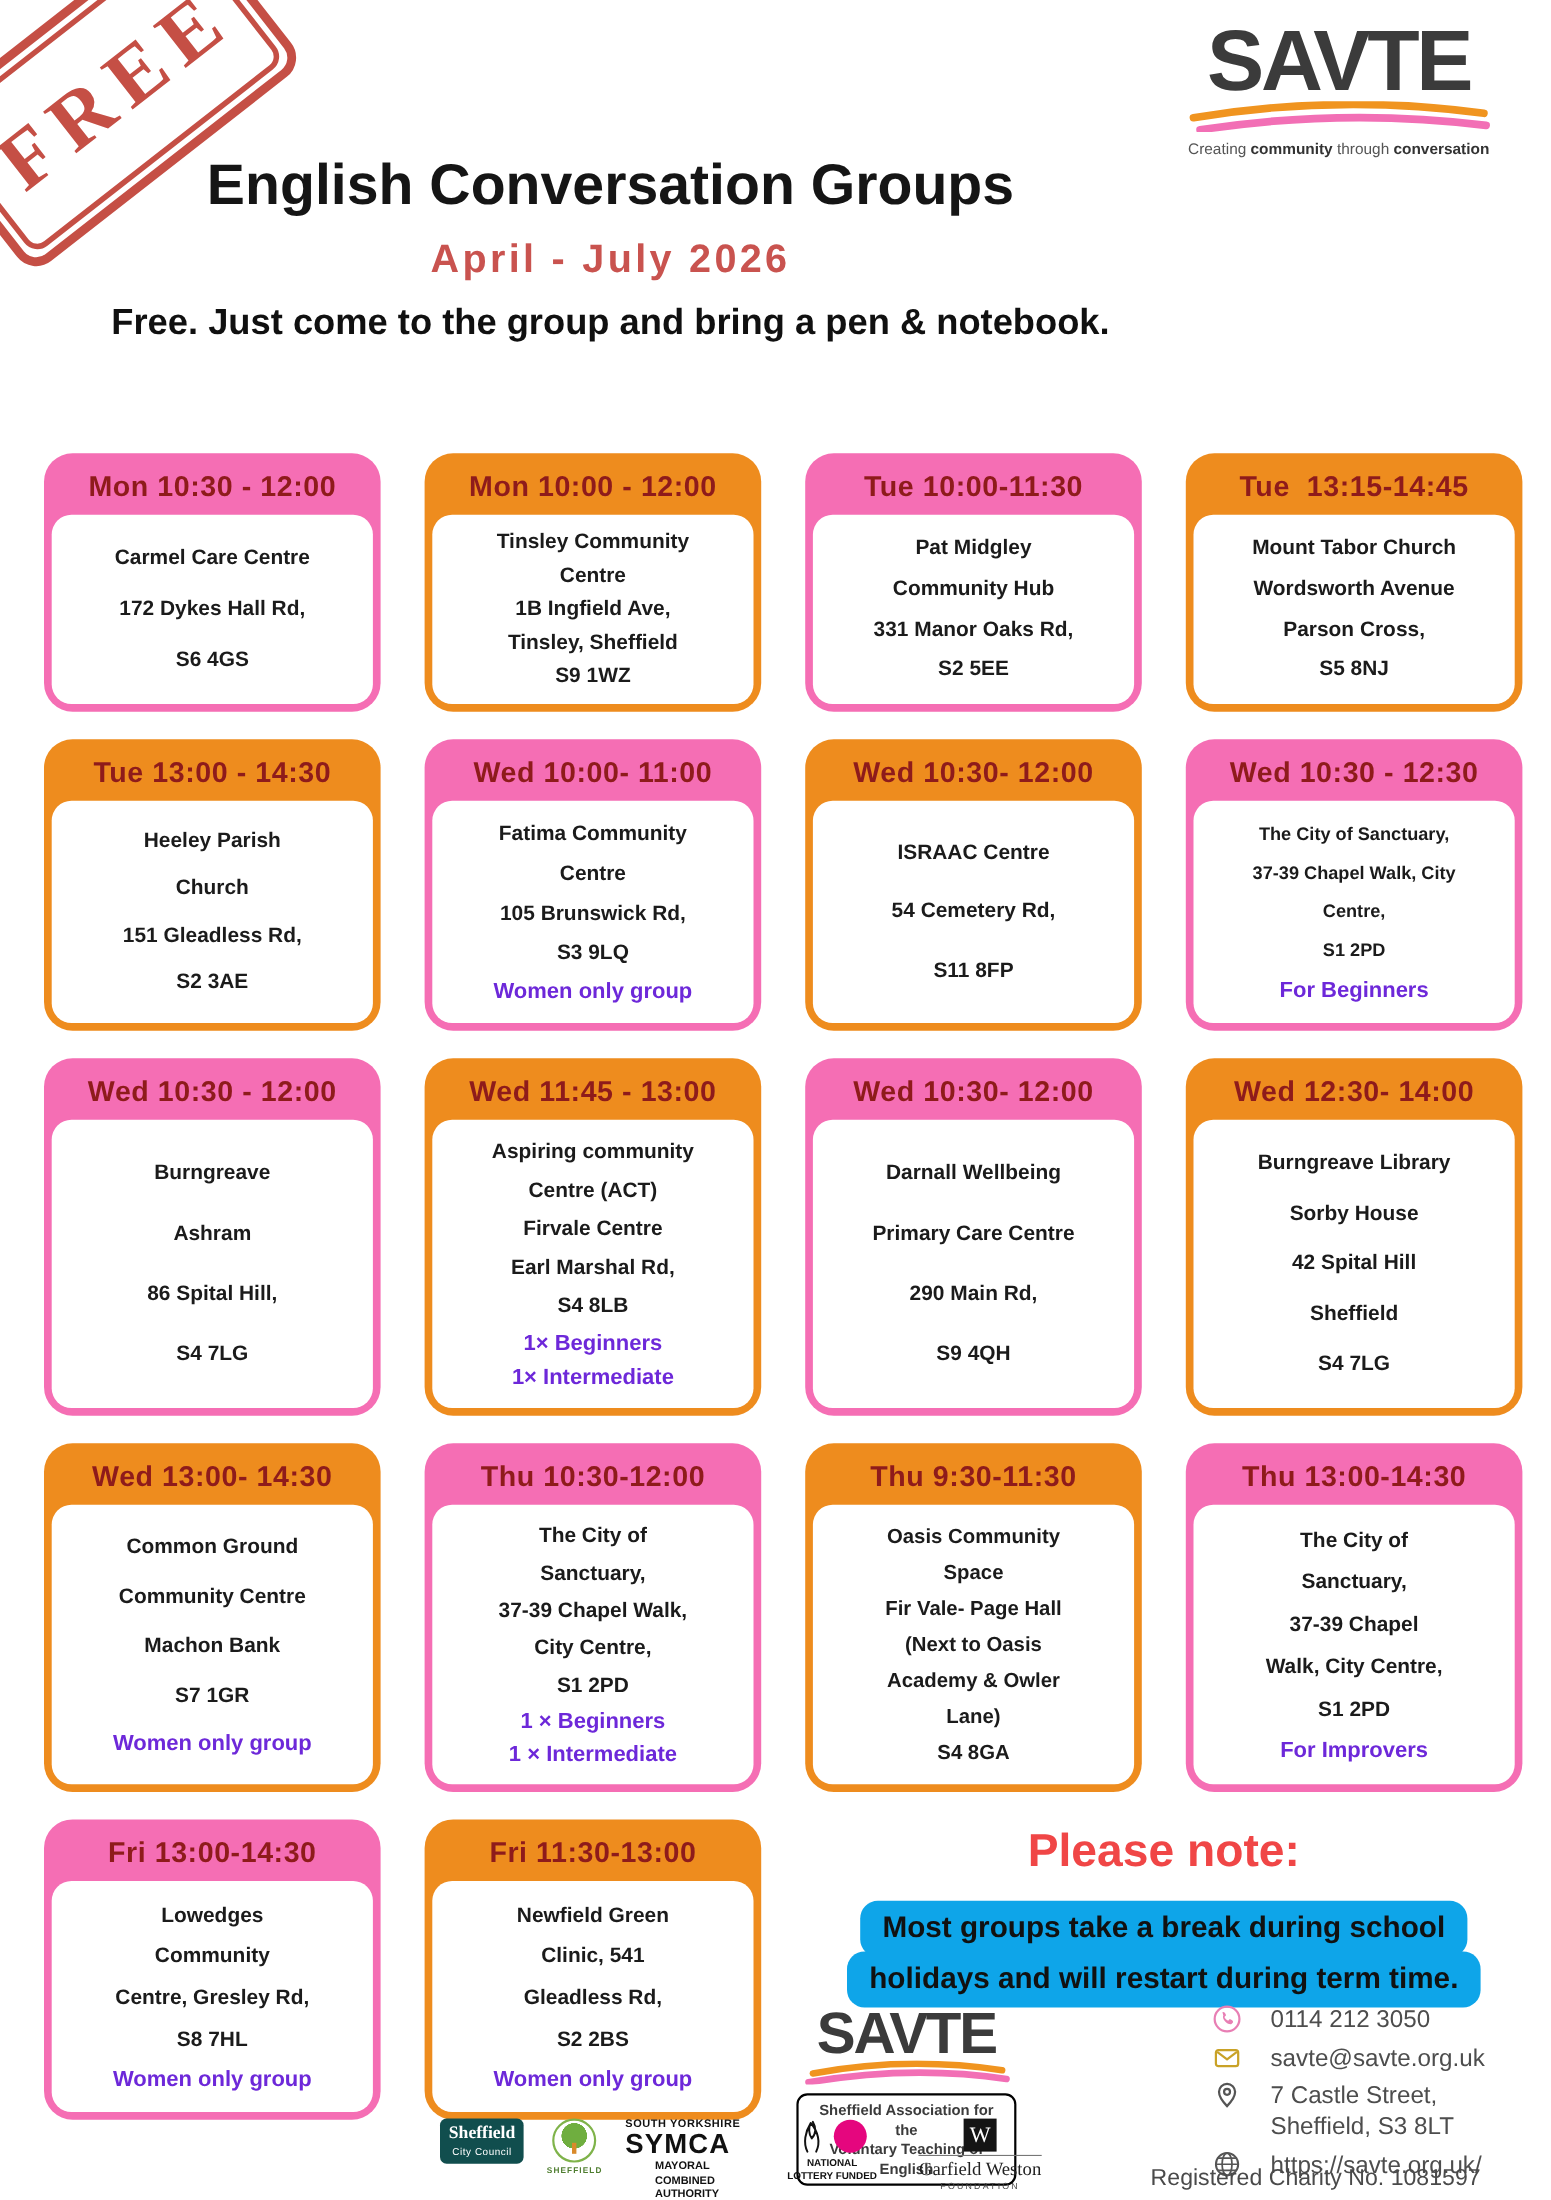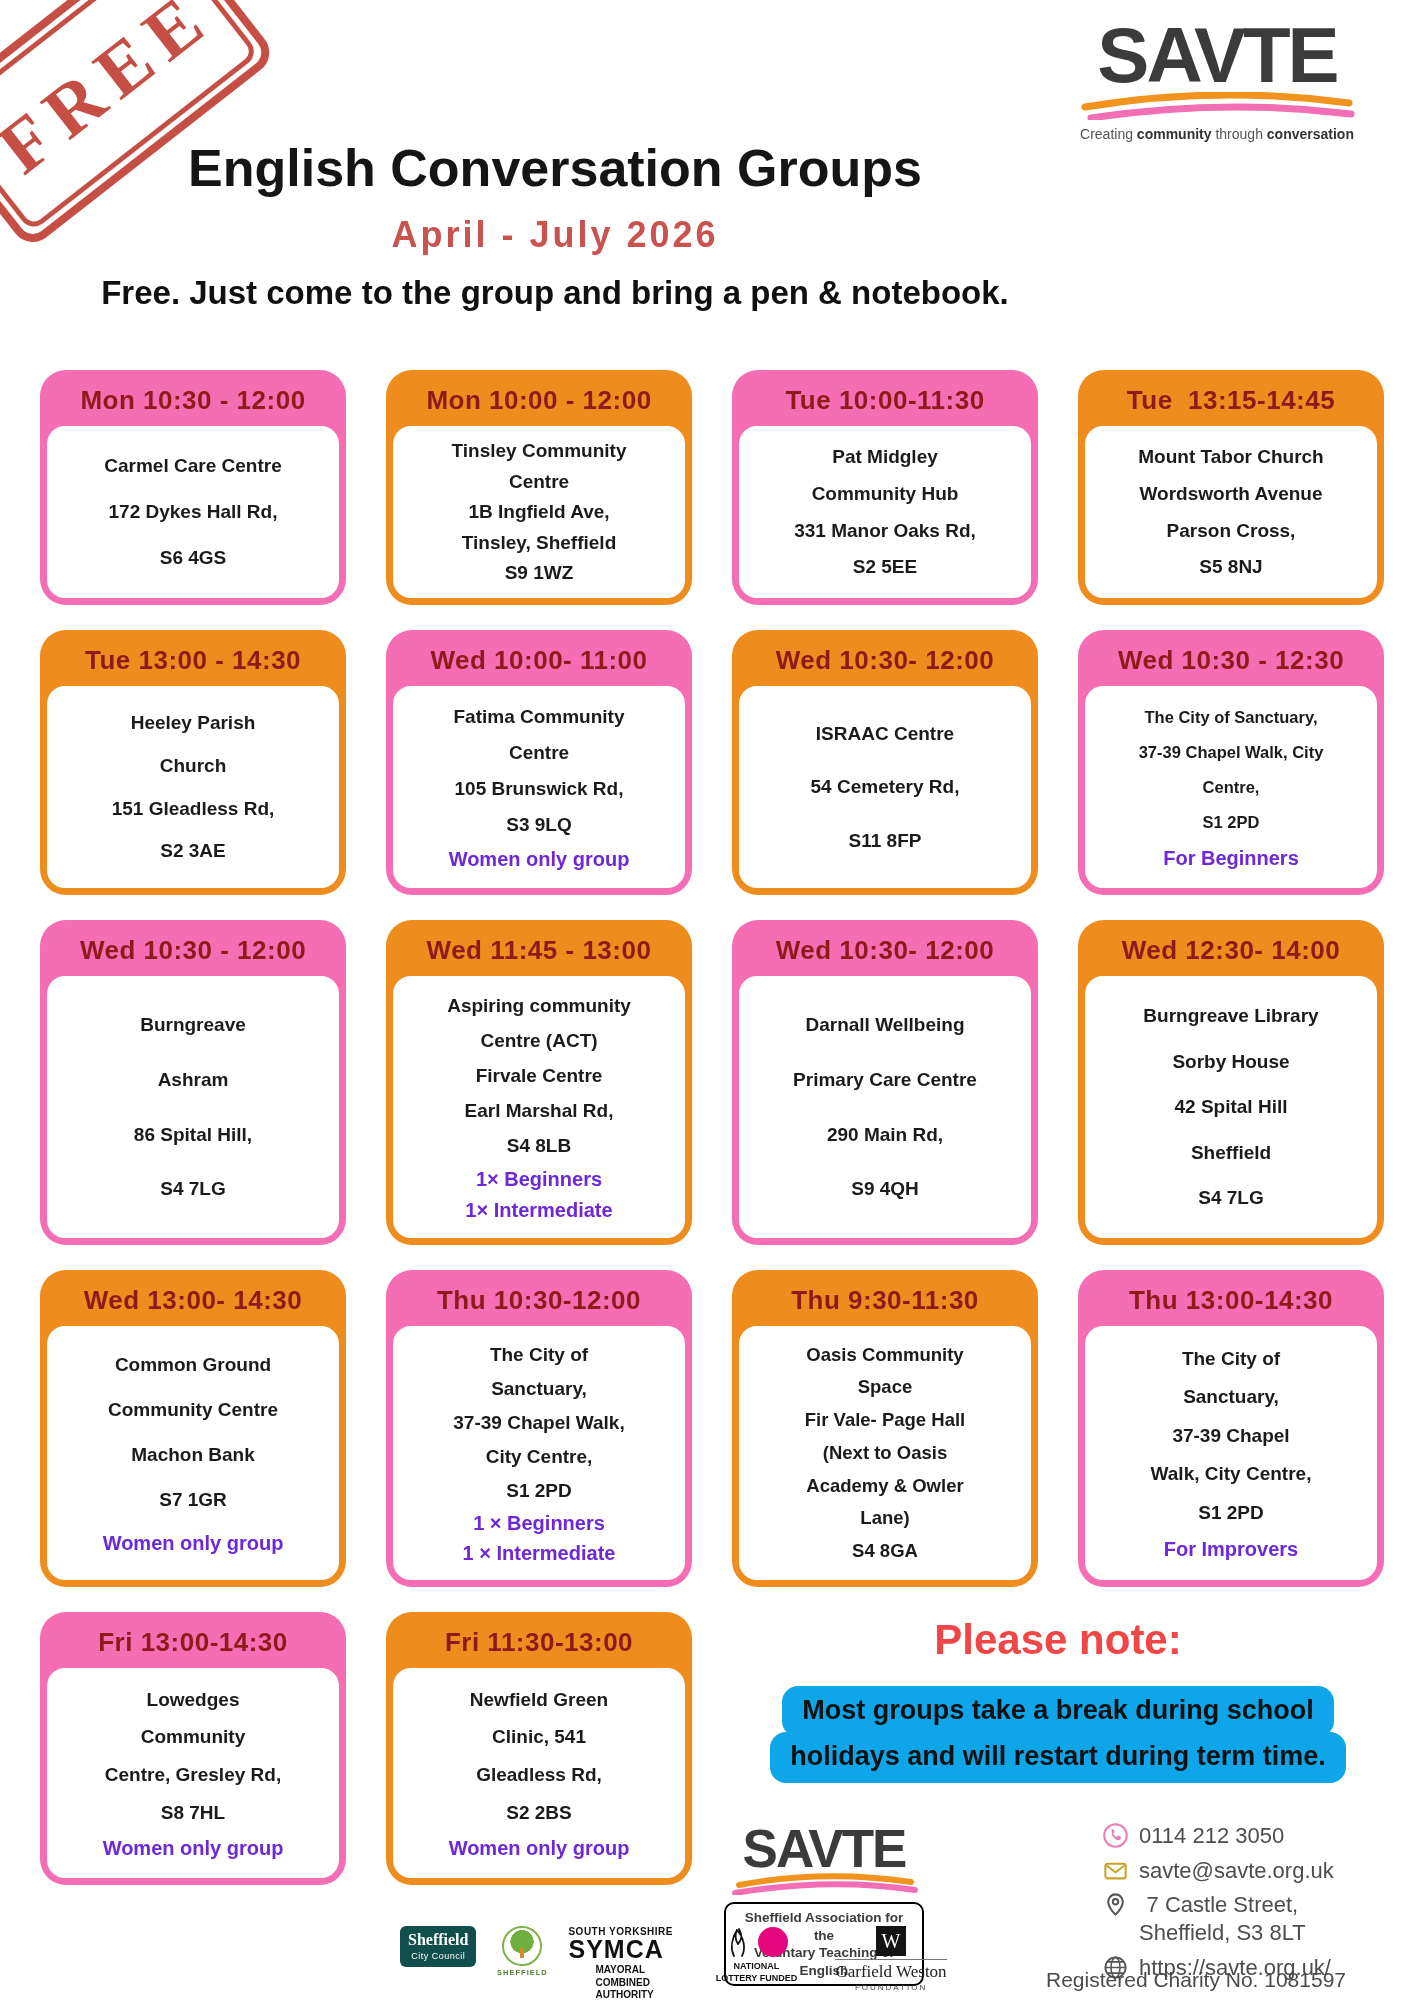--- a/index.html
+++ b/index.html
@@ -20,21 +20,21 @@
   .top-logo .strap{font-size:14px;color:#555;margin-top:2px;}
   .top-logo .strap b{color:#333;}
 
   
   .top-center{position:absolute;top:138px;left:0;width:1110px;text-align:center;z-index:1;}
   .page-title{margin:0;font-size:52px;font-weight:bold;color:#151515;letter-spacing:0;}
   .subtitle{margin-top:16px;font-size:36px;font-weight:bold;color:#C9534F;letter-spacing:3px;}
   .tagline{margin-top:18px;font-size:33px;font-weight:bold;color:#101010;}
 
   
-  #grid{position:absolute;top:370px;left:40px;display:grid;
+  #grid{position:absolute;top:412px;left:40px;display:grid;
         grid-template-columns:repeat(4,306px);grid-template-rows:235px 265px 325px 317px 273px;
         column-gap:40px;row-gap:25px;}
   .card{display:flex;flex-direction:column;border-radius:26px;padding:7px;box-sizing:border-box;}
   .card.pink{background:#F56EB4;}
   .card.orange{background:#EE8C1E;}
   .card-time{flex:none;display:flex;align-items:center;justify-content:center;
              font-size:26px;font-weight:bold;color:#8E1B1B;letter-spacing:.5px;
              padding:8px 0 10px;white-space:pre;}
   .card-body{flex:1;background:#fff;border-radius:18px;display:flex;flex-direction:column;
              justify-content:space-evenly;align-items:center;text-align:center;padding:8px 4px;}
@@ -51,21 +51,21 @@
   .hl2{margin-top:-5px;}
 
   
   .f-logo{position:absolute;left:724px;top:1822px;width:200px;text-align:center;}
   .f-wordmark{font-size:53px;font-weight:bold;color:#3B3B3B;letter-spacing:-2px;line-height:1;}
   .f-swoosh{margin-top:-2px;}
   .f-assoc{margin-top:3px;display:inline-block;border:2px solid #000000;border-radius:10px;
            padding:5px 7px;font-size:13.5px;font-weight:bold;color:#3b3b3b;line-height:1.3;}
 
   .f-contacts{position:absolute;left:1102px;top:1822px;width:280px;}
-  .contact-row{display:flex;gap:10px;align-items:flex-start;margin-bottom:7px;text-align:center;}
+  .contact-row{display:flex;gap:26px;align-items:flex-start;margin-bottom:7px;}
   .cicon{width:27px;height:27px;flex:none;}
   .ctext{font-size:22px;color:#4d4d4d;line-height:1.26;}
   .f-charity{position:absolute;left:1046px;top:1968px;font-size:21px;color:#4a4a4a;}
 
   
   .partners{position:absolute;left:400px;top:1926px;display:flex;align-items:flex-start;gap:20px;}
   .p-council{background:#114E4E;color:#fff;border-radius:6px;padding:6px 8px;text-align:center;}
   .p-council .l1{font-family:"Liberation Serif",serif;font-weight:bold;font-size:16px;line-height:1;}
   .p-council .l2{font-size:9px;margin-top:3px;letter-spacing:.5px;}
   .p-tree{width:52px;text-align:center;}

